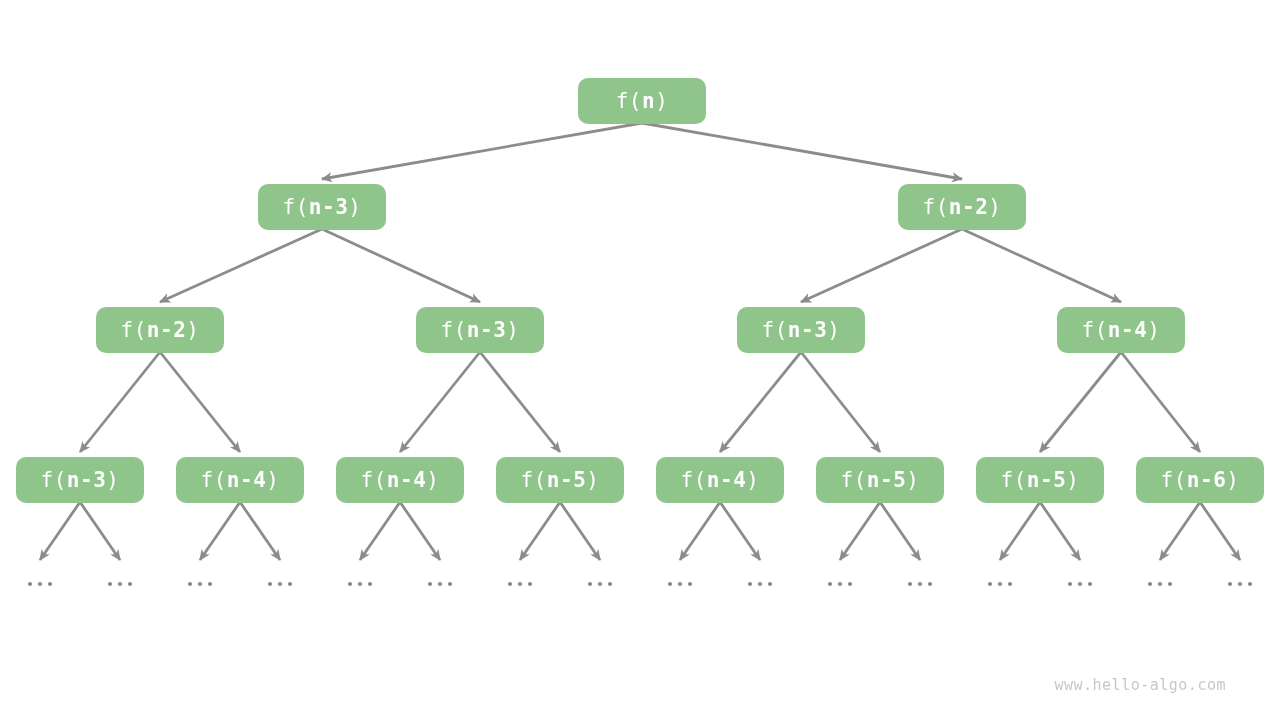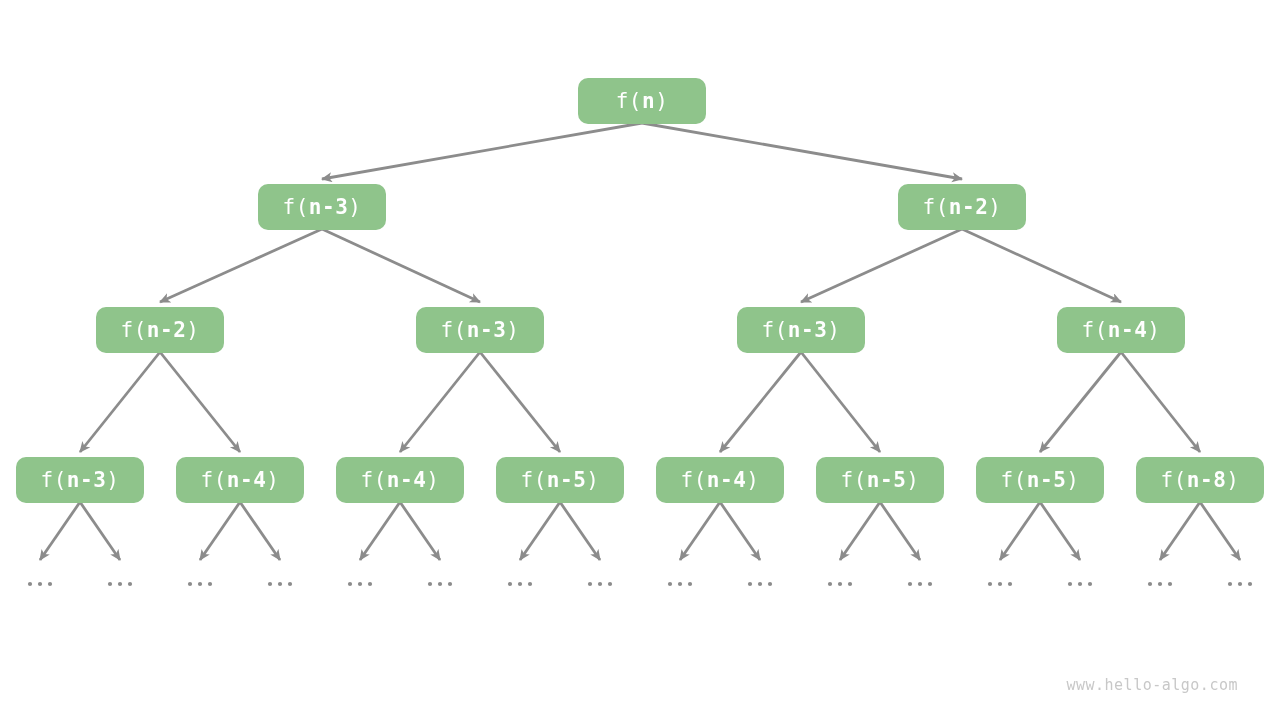--- a/index.html
+++ b/index.html
@@ -34,21 +34,21 @@
     font-size: 21px;
     letter-spacing: 0.5px;
     white-space: nowrap;
     box-sizing: border-box;
   }
   .node .arg {
     font-weight: bold;
   }
   .watermark {
     position: absolute;
-    right: 42px;
+    right: 54px;
     top: 676px;
     font-size: 15px;
     letter-spacing: 0.5px;
   }
 </style>
 </head>
 <body>
 
 <div id="canvas" style="background: rgb(255, 255, 255);">
   <svg id="edges-svg" xmlns="http://www.w3.org/2000/svg">
@@ -234,18 +234,18 @@
         <span class="arg">n-5</span>
         <span class="suffix">)</span>
       </div>
       <div class="node" style="left: 976px; top: 457px; background: rgb(143, 196, 139); color: rgb(255, 255, 255);">
         <span class="prefix">f(</span>
         <span class="arg">n-5</span>
         <span class="suffix">)</span>
       </div>
       <div class="node" style="left: 1136px; top: 457px; background: rgb(143, 196, 139); color: rgb(255, 255, 255);">
         <span class="prefix">f(</span>
-        <span class="arg">n-8</span>
+        <span class="arg">n-6</span>
         <span class="suffix">)</span>
       </div>
     </div>
   <div class="watermark" style="color: rgb(200, 200, 200);">www.hello-algo.com</div>
 </div>
 
 </body></html>

